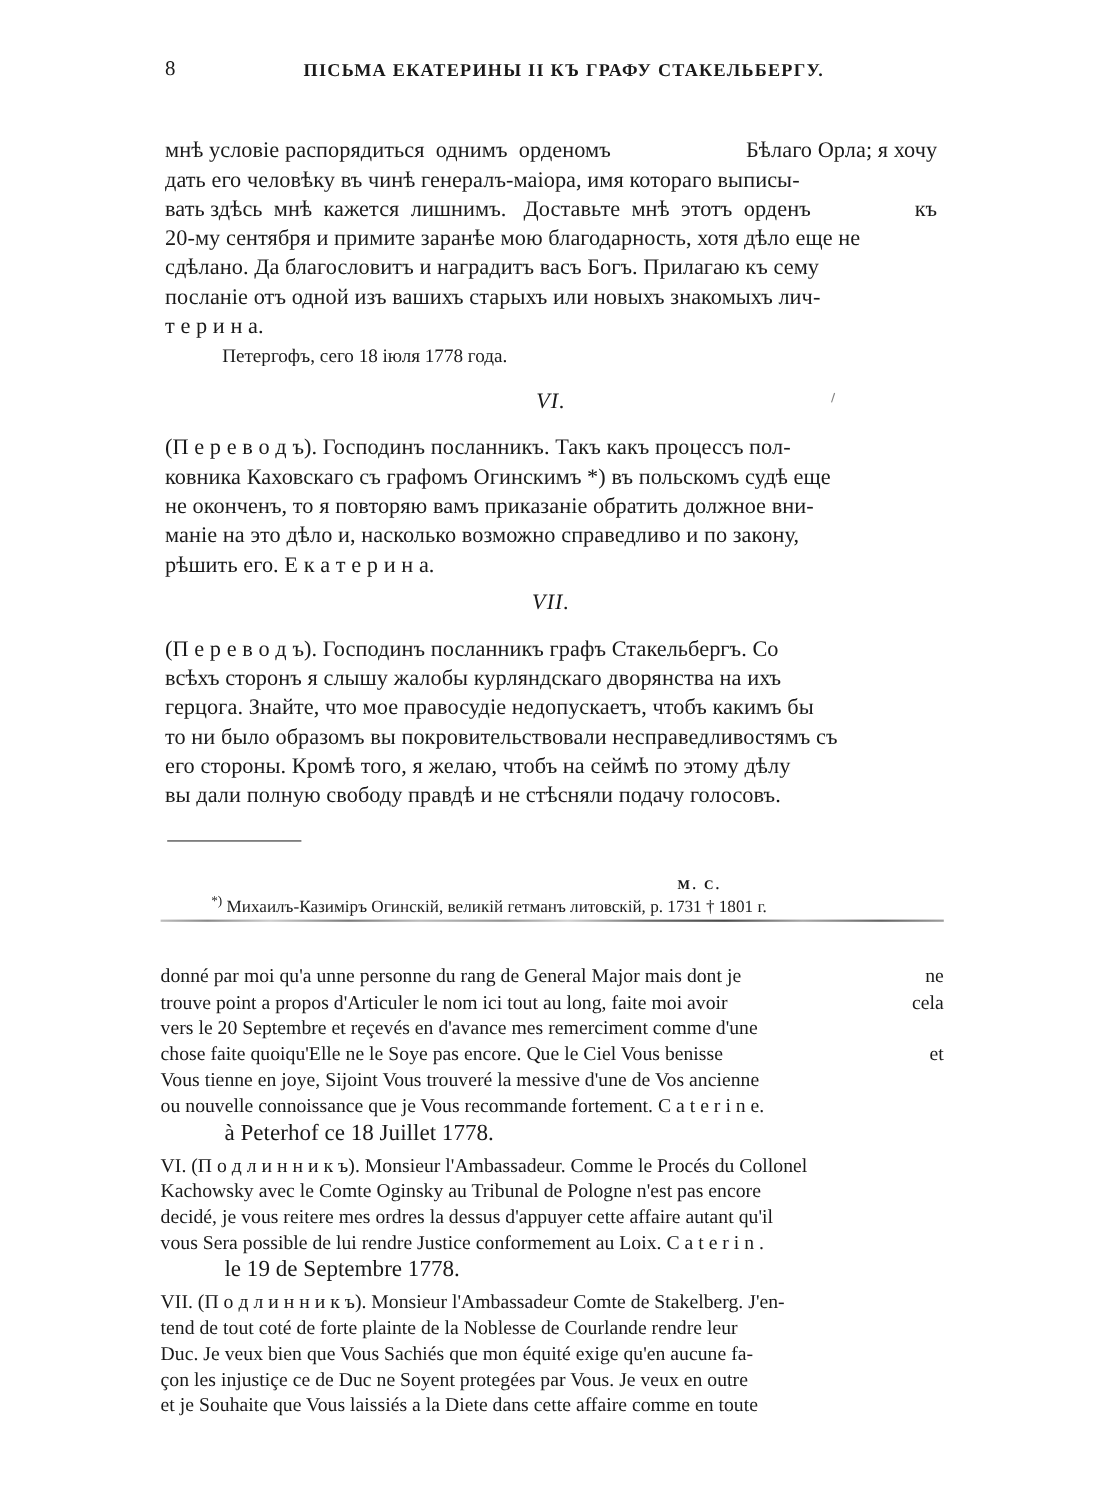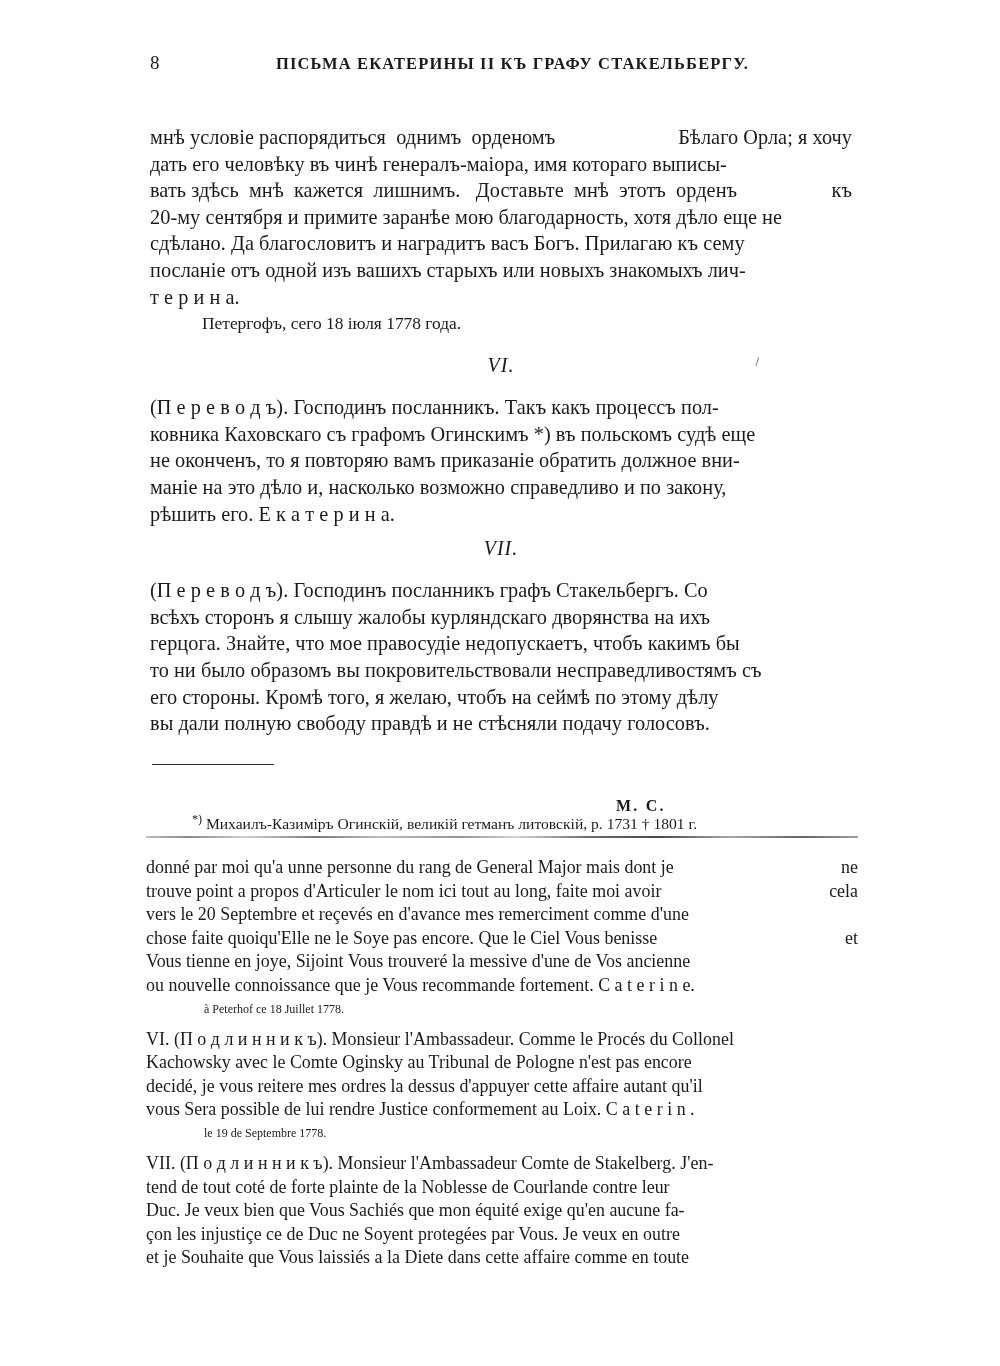--- a/index.html
+++ b/index.html
@@ -118,21 +118,21 @@
     margin-top: 33px;
   }
   .fn-star {
     font-size: 12px;
     vertical-align: 6px;
   }
   .fn-sig {
     position: absolute;
     left: 616px;
     top: 797px;
-    font-size: 16px;
+    font-size: 12px;
     font-weight: 700;
     letter-spacing: 2.2px;
   }
 
   
   .div-rule {
     position: absolute;
     left: 146px;
     top: 836px;
     width: 712px;
@@ -150,37 +150,37 @@
         rgba(40,40,40,.85) 72%,
         rgba(40,40,40,.40) 82%,
         rgba(40,40,40,.72) 92%,
         rgba(40,40,40,.45) 100%);
   }
 
   
   .fr-block {
     position: absolute;
     left: 146px;
-    top: 856px;
+    top: 876px;
     width: 712px;
   }
   .fr-line {
     font-size: 17.9px;
     line-height: 23.6px;
     white-space: nowrap;
     letter-spacing: .02px;
   }
   .fr-line.j {
     display: flex;
     justify-content: space-between;
   }
   .fr-line.j > span { white-space: pre; }
 
   .fr-date {
-    font-size: 12px;
+    font-size: 21px;
     line-height: 23px;
     padding-left: 58px;
     white-space: nowrap;
   }
   .fr-para { margin-top: 7px; }
 </style>
 </head>
 <body>
 
 <div class="page">
@@ -275,21 +275,21 @@
     <div class="fr-para">
       <div class="fr-line">     VI. (П о д л и н н и к ъ). Monsieur l'Ambassadeur.  Comme le Procés du Collonel</div>
       <div class="fr-line">Kachowsky avec le Comte Oginsky au Tribunal de  Pologne  n'est  pas  encore</div>
       <div class="fr-line">decidé, je vous reitere mes ordres la dessus d'appuyer cette affaire autant qu'il</div>
       <div class="fr-line">vous Sera possible de lui rendre Justice conformement au Loix. C a t e r i n .</div>
       <div class="fr-date">le 19 de Septembre 1778.</div>
     </div>
 
     <div class="fr-para">
       <div class="fr-line">     VII. (П о д л и н н и к ъ). Monsieur l'Ambassadeur Comte de Stakelberg. J'en-</div>
-      <div class="fr-line">tend de tout coté de  forte plainte de la Noblesse de  Courlande  contre  leur</div>
+      <div class="fr-line">tend de tout coté de  forte plainte de la Noblesse de  Courlande  rendre  leur</div>
       <div class="fr-line">Duc. Je  veux bien que Vous Sachiés que mon équité exige  qu'en aucune fa-</div>
       <div class="fr-line">çon les injustiçe ce de Duc ne Soyent protegées par Vous. Je  veux  en  outre</div>
       <div class="fr-line">et je Souhaite que Vous laissiés a la Diete dans cette affaire comme  en toute</div>
     </div>
 
   </div>
 
 </div>
 
 </body></html>

